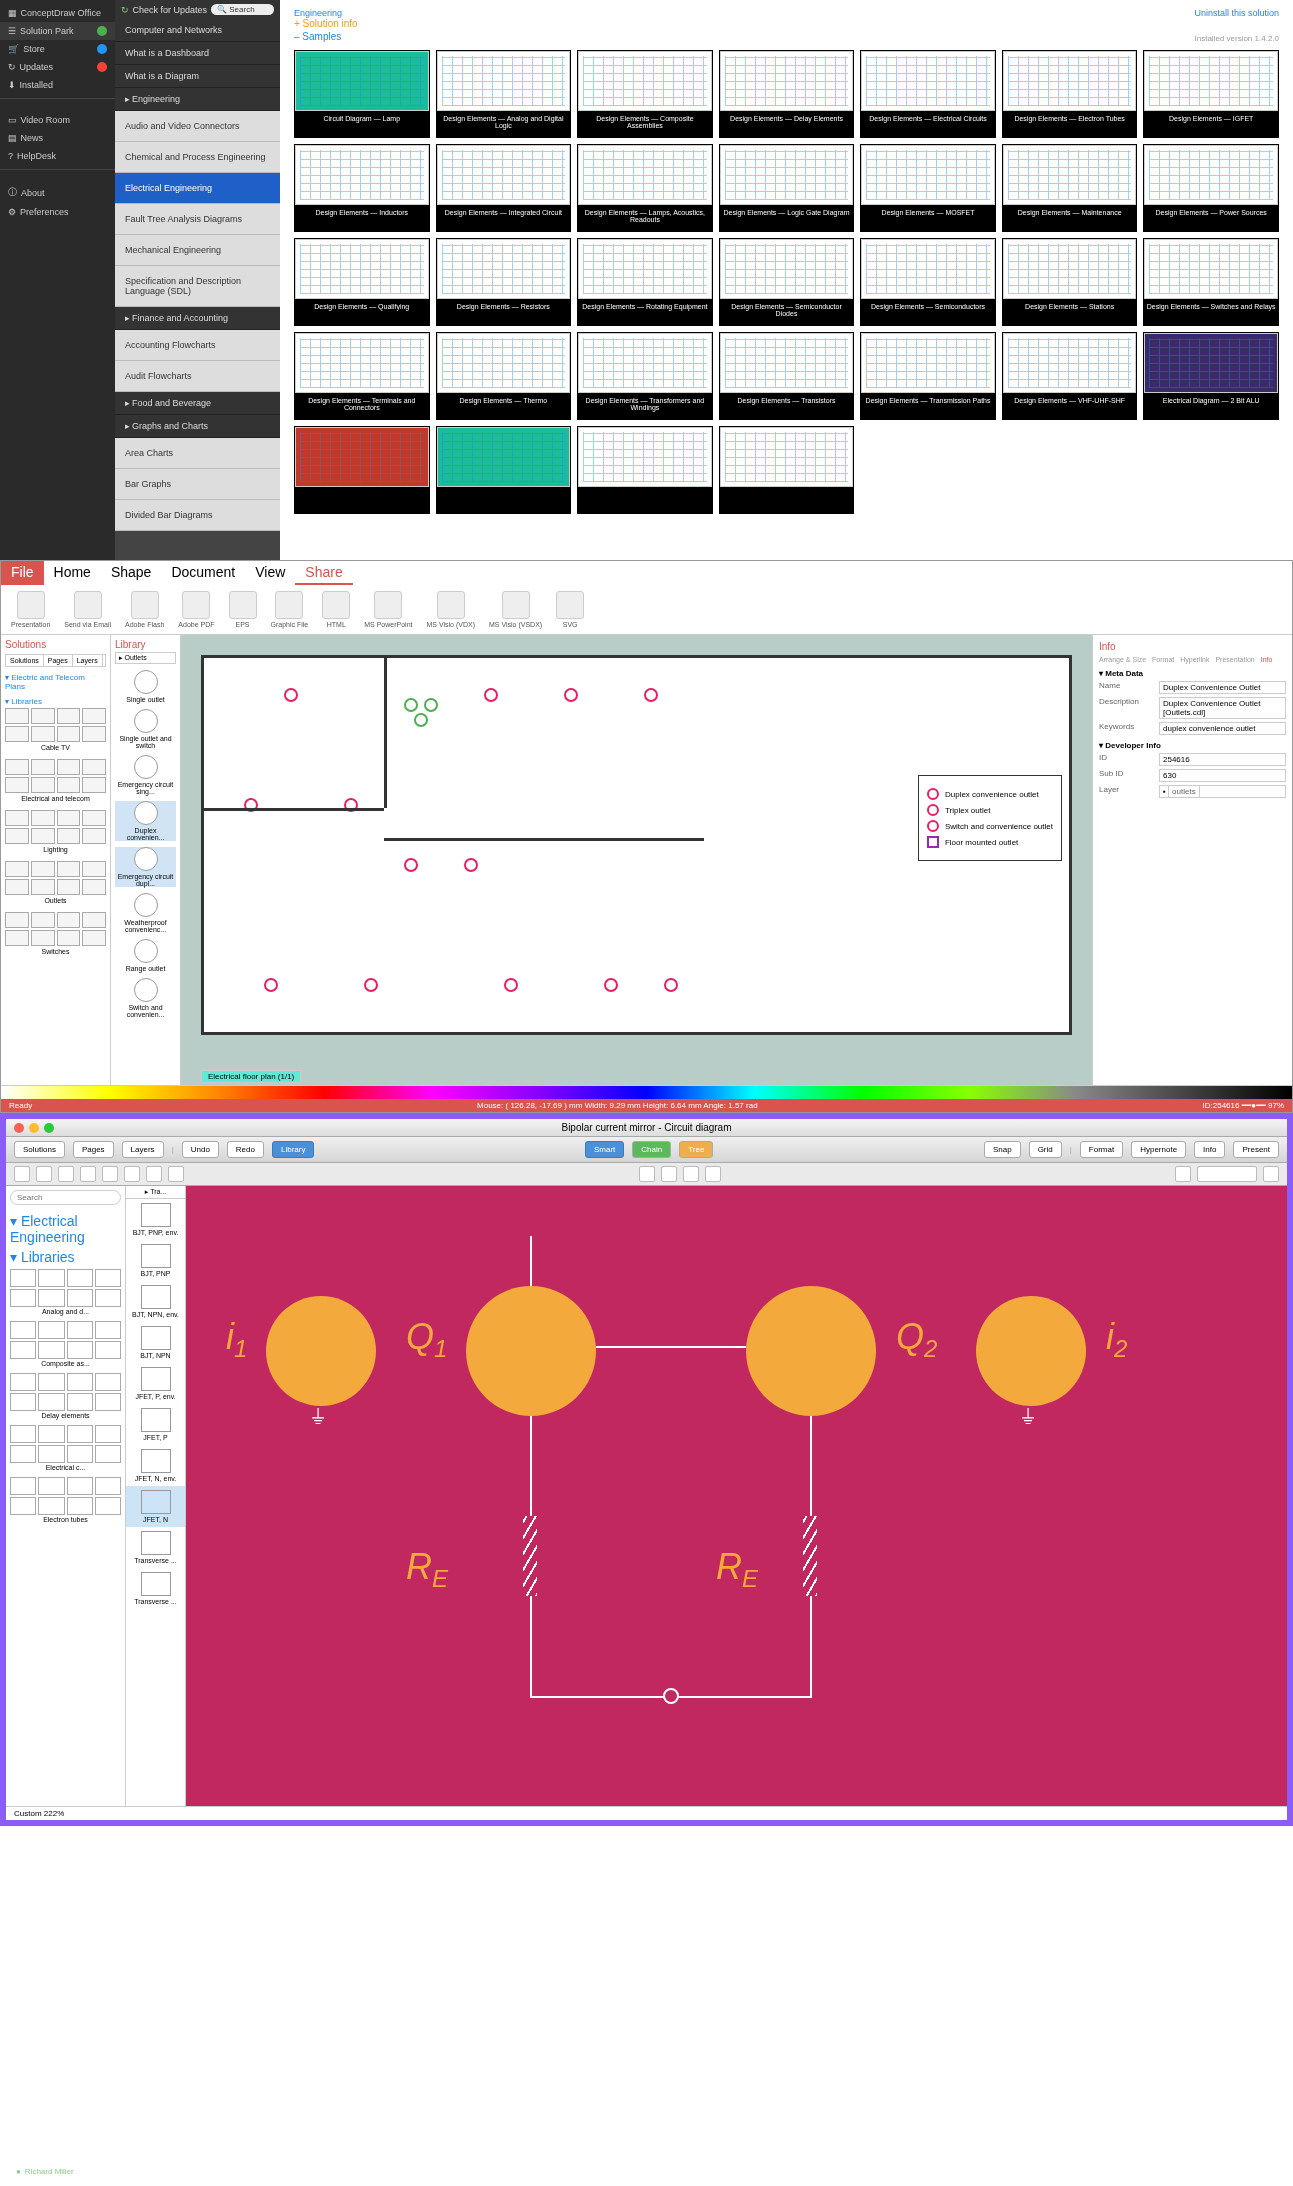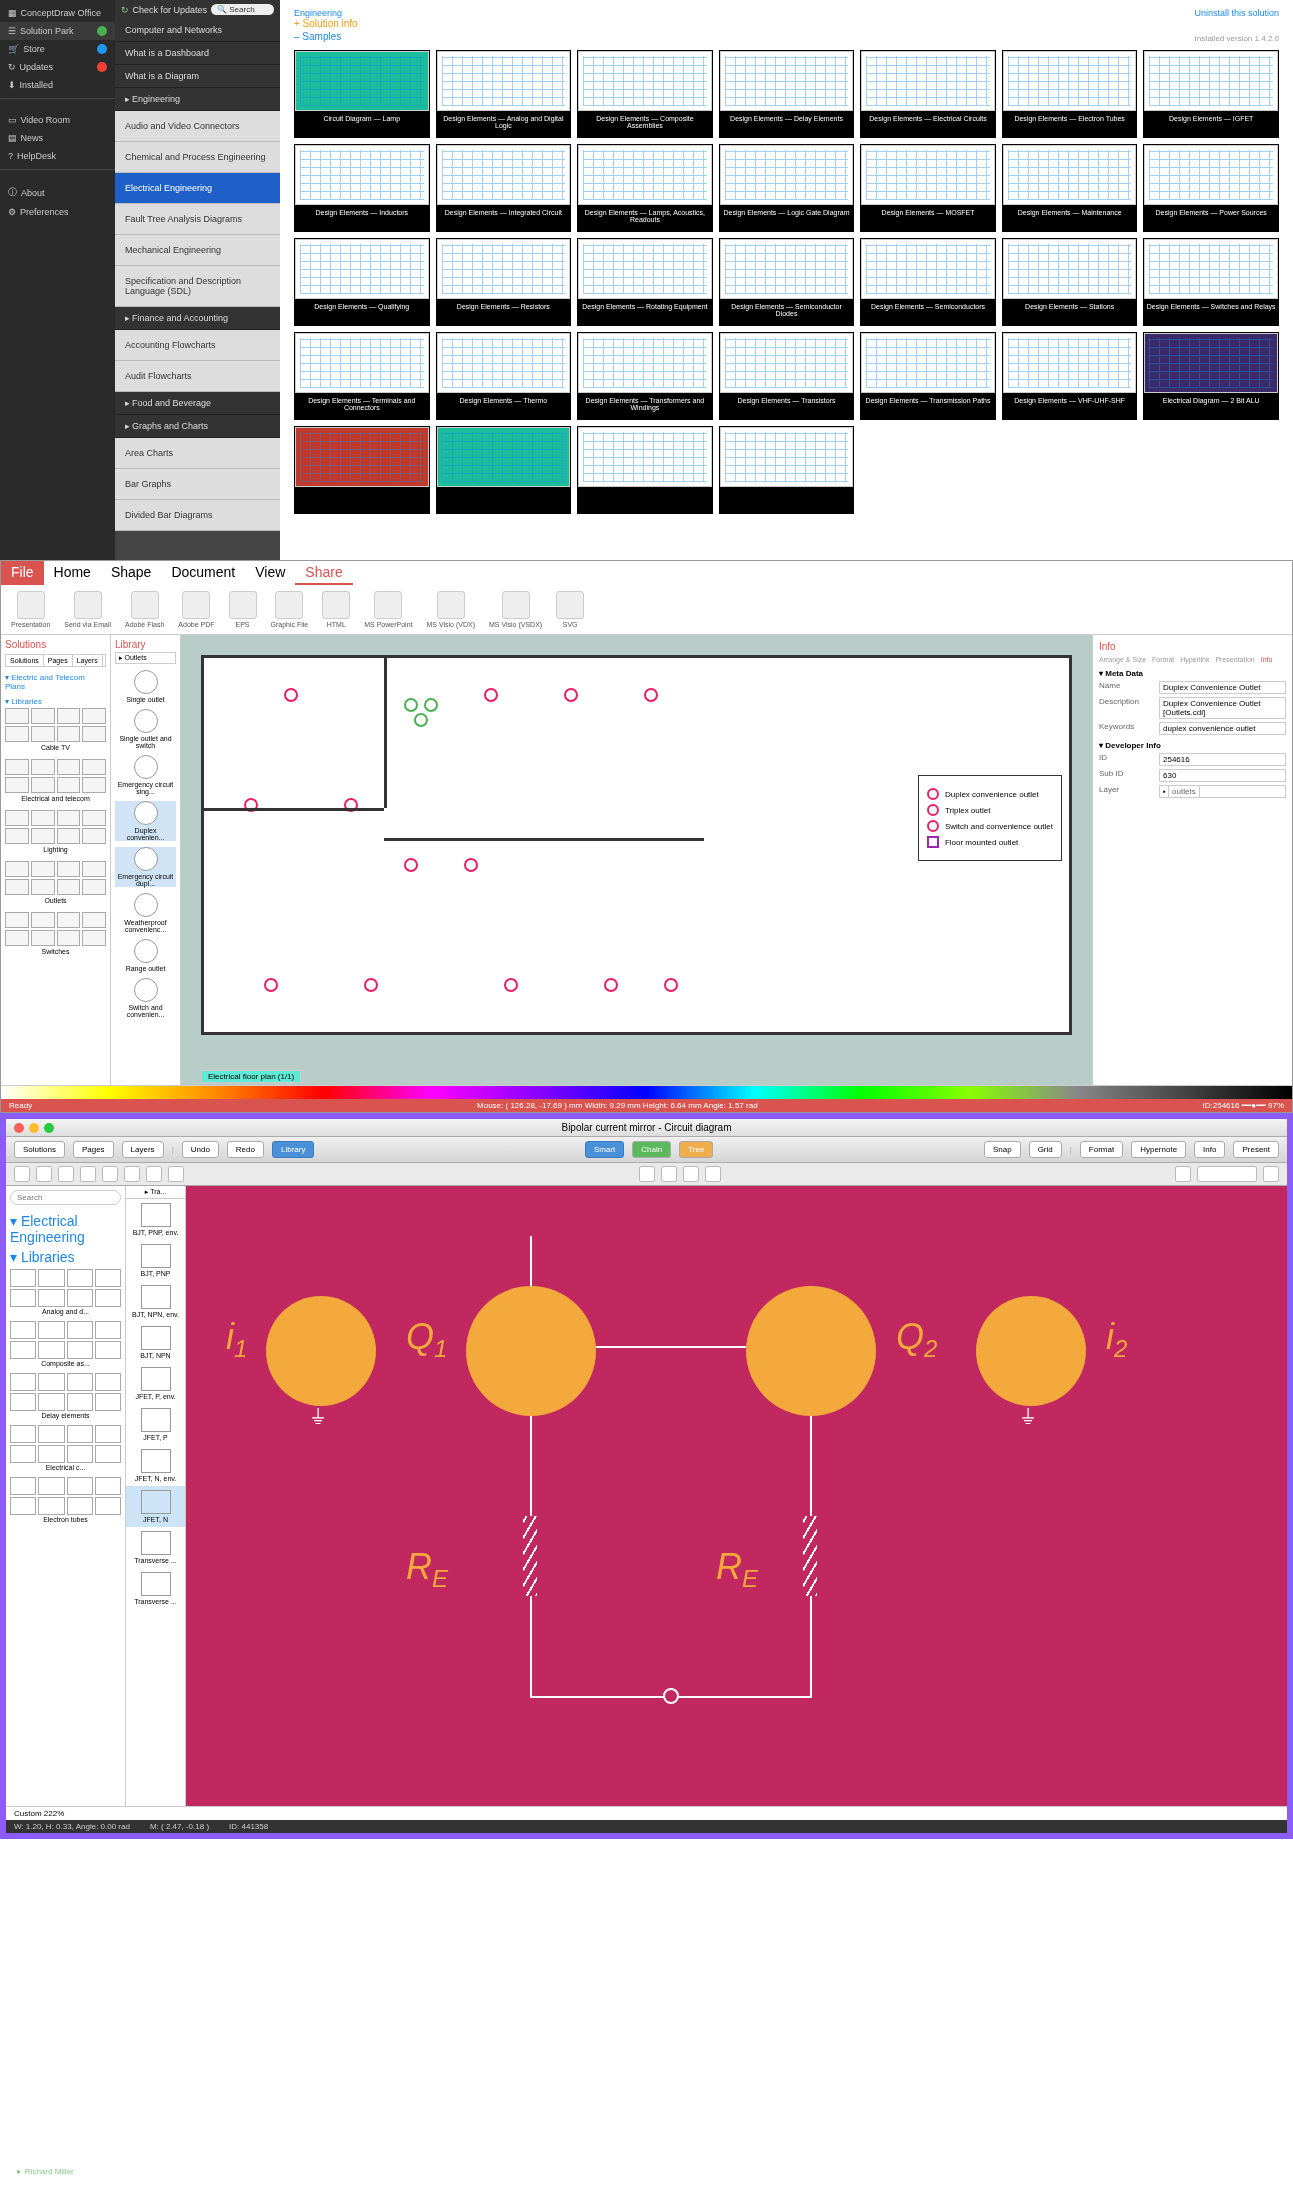--- a/index.html
+++ b/index.html
@@ -662,18 +662,13 @@
       <div style="position:absolute;top:502px;left:477px;width:16px;height:16px;border:2px solid #fff;border-radius:50%;background:#c1285f;"></div>
 
       <div style="position:absolute;top:220px;left:125px;color:#fff;font-size:20px;">⏚</div>
       <div style="position:absolute;top:220px;left:835px;color:#fff;font-size:20px;">⏚</div>
     </div>
   </div>
   <div class="zoom">
     <span>Custom 222%</span>
     <span style="flex:1"></span>
   </div>
-  <div class="s3-status">
-    <span>W: 1.20, H: 0.33, Angle: 0.00 rad</span>
-      <span>M: ( 2.47, -0.18 )</span>
-      <span>ID: 441358</span>
-  </div>
 </div>
 
 </body></html>

